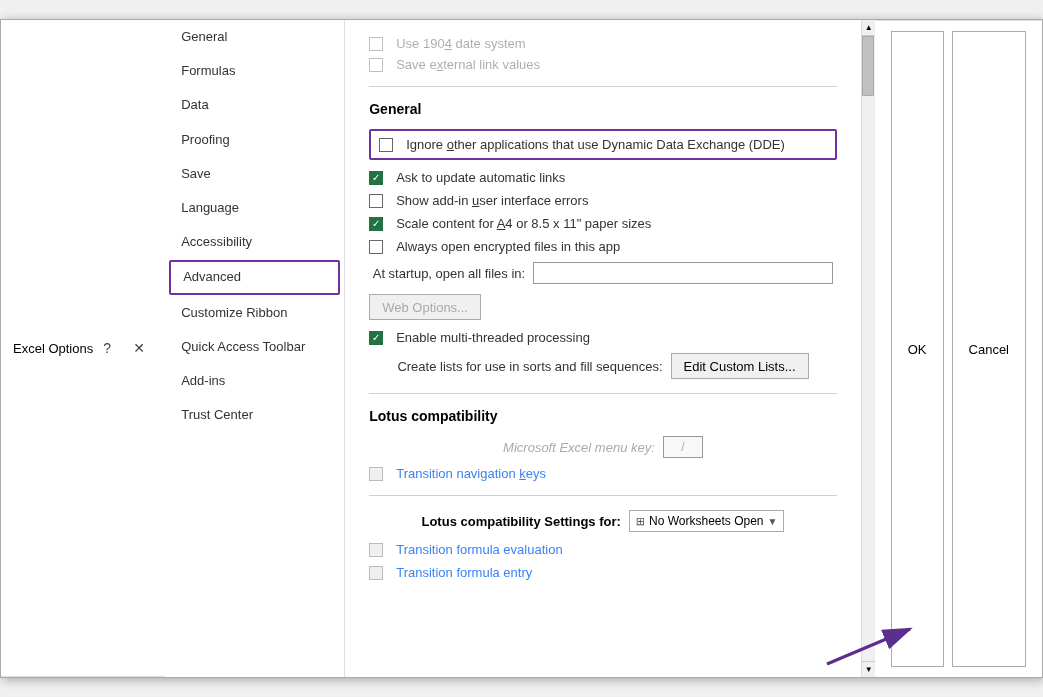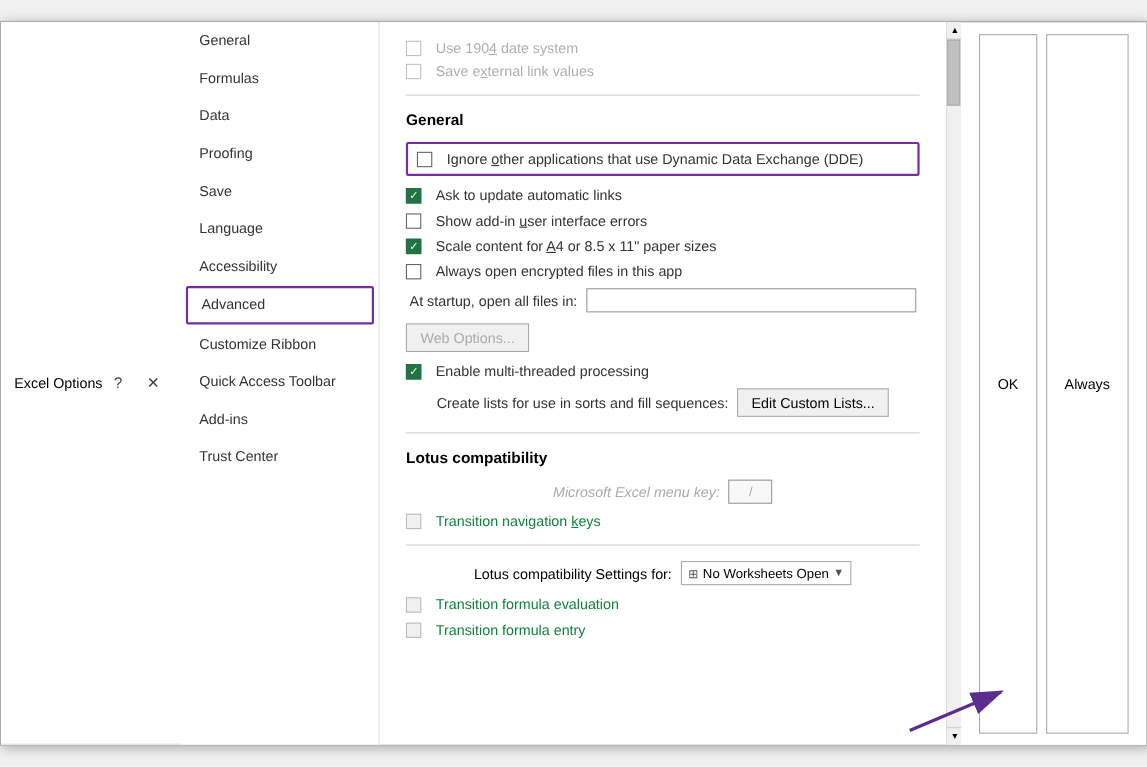--- a/index.html
+++ b/index.html
@@ -132,21 +132,21 @@
     .checkbox.disabled {
       background: #f0f0f0;
       border-color: #bbb;
       cursor: default;
     }
     .option-label {
       color: #333;
       font-size: 13px;
     }
     .option-label.disabled {
-      color: #15803d;
+      color: #3b82f6;
     }
     .option-label .underline {
       text-decoration: underline;
     }
     .inline-row {
       display: flex;
       align-items: center;
       gap: 8px;
       margin-bottom: 8px;
       justify-content: center;
@@ -208,21 +208,21 @@
     .footer {
       border-top: 1px solid #e0e0e0;
       padding: 10px 16px;
       display: flex;
       justify-content: center;
       gap: 8px;
       background: #fff;
       position: relative;
     }
     .lotus-label {
-      font-weight: 400;
+      font-weight: 700;
       font-size: 13px;
     }
   </style>
 </head>
 <body>
 
 <div class="dialog">
 
   <div class="title-bar">
     <span class="title-bar-left">Excel Options</span>
@@ -361,15 +361,15 @@
 
     <svg style="position:absolute; bottom:8px; right:120px; width:100px; height:50px; pointer-events:none;" viewBox="0 0 100 50">
       <defs>
         <marker id="arrowhead" markerWidth="10" markerHeight="7" refX="9" refY="3.5" orient="auto">
           <polygon points="0 0, 10 3.5, 0 7" fill="#5b2d8e"></polygon>
         </marker>
       </defs>
       <line x1="5" y1="45" x2="88" y2="10" stroke="#5b2d8e" stroke-width="3" marker-end="url(#arrowhead)"></line>
     </svg>
     <button class="btn-primary">OK</button>
-    <button class="btn-primary">Always</button>
+    <button class="btn-primary">Cancel</button>
   </div>
 </div>
 
 </body></html>

